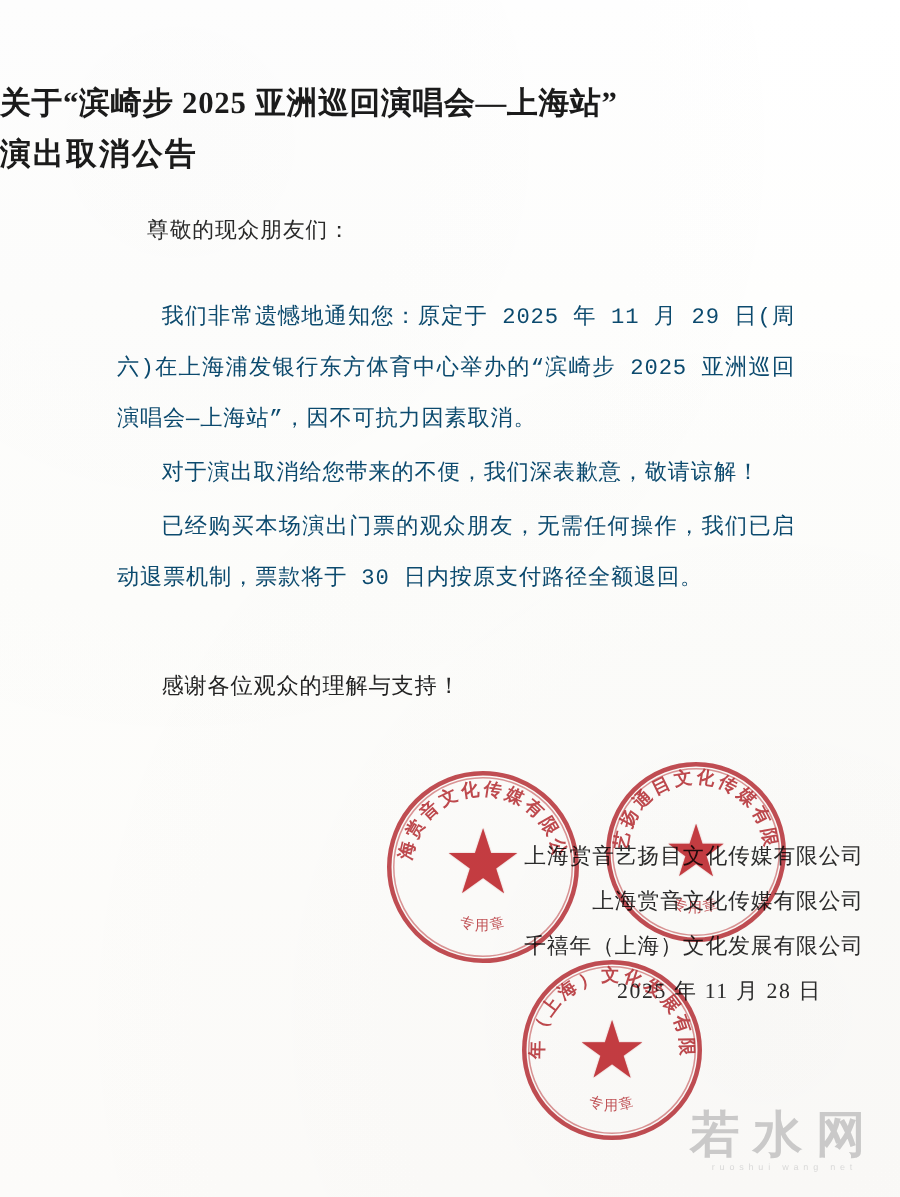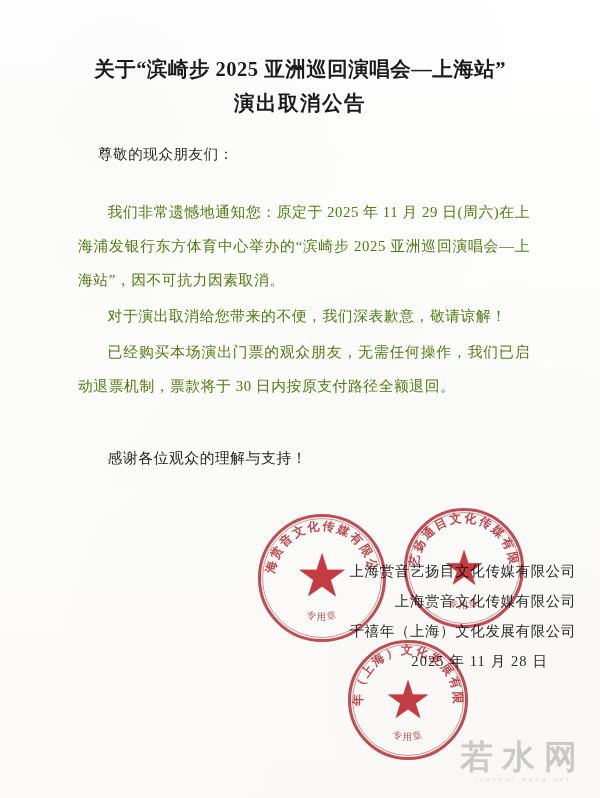--- a/index.html
+++ b/index.html
@@ -27,21 +27,21 @@
       linear-gradient(180deg, #ffffff 0%, #fdfdfb 50%, #fcfbf9 100%);
     pointer-events: none;
   }
 
   
   .title-block {
     position: absolute;
     top: 52px;
     left: 0;
     width: 600px;
-    text-align: center;
+    text-align: left;
   }
   .title-line {
     font-family: "Liberation Serif", "DejaVu Serif", serif;
     font-weight: bold;
     font-size: 20.5px;
     line-height: 34px;
     color: #1b1b1b;
     letter-spacing: 0.5px;
     white-space: nowrap;
   }
@@ -59,24 +59,24 @@
   }
   .salutation {
     font-family: "Liberation Serif", "DejaVu Serif", serif;
     font-size: 14.5px;
     line-height: 26px;
     color: #2a2a2a;
     letter-spacing: 0.6px;
     margin-left: 20px;
   }
   .para {
-    font-family: Liberation Serif, serif;
+    font-family: Liberation Mono, monospace;
     font-size: 14.8px;
     line-height: 34px;
-    color: #4d7c0f;
+    color: #0c4a6e;
     letter-spacing: 0.55px;
     text-align: justify;
     text-justify: inter-ideograph;
     text-indent: 2em;
   }
   .para.p1 { margin-top: 28px; }
   .para.p2 { margin-top: 2px; }
   .para.p3 { margin-top: 2px; }
   .closing {
     font-family: Liberation Sans, sans-serif;

